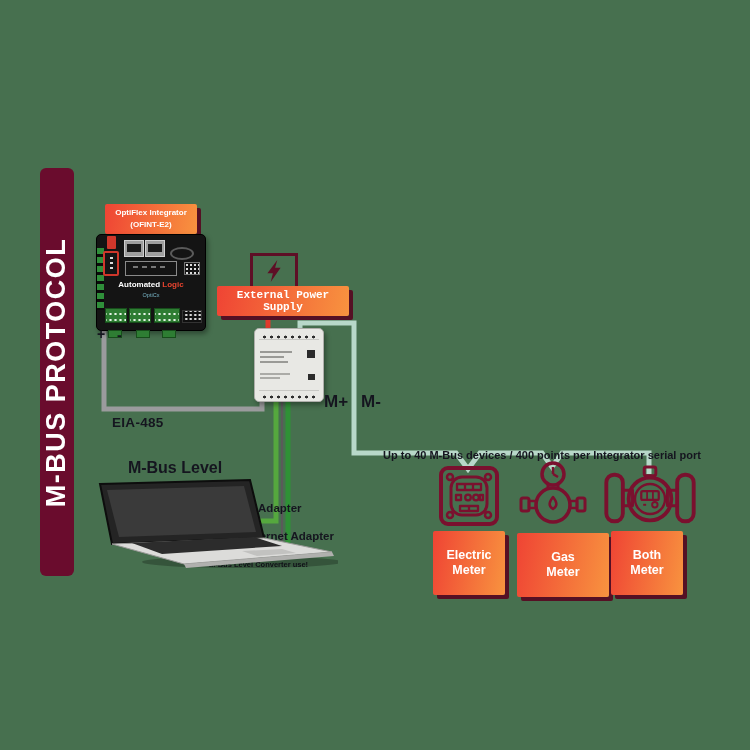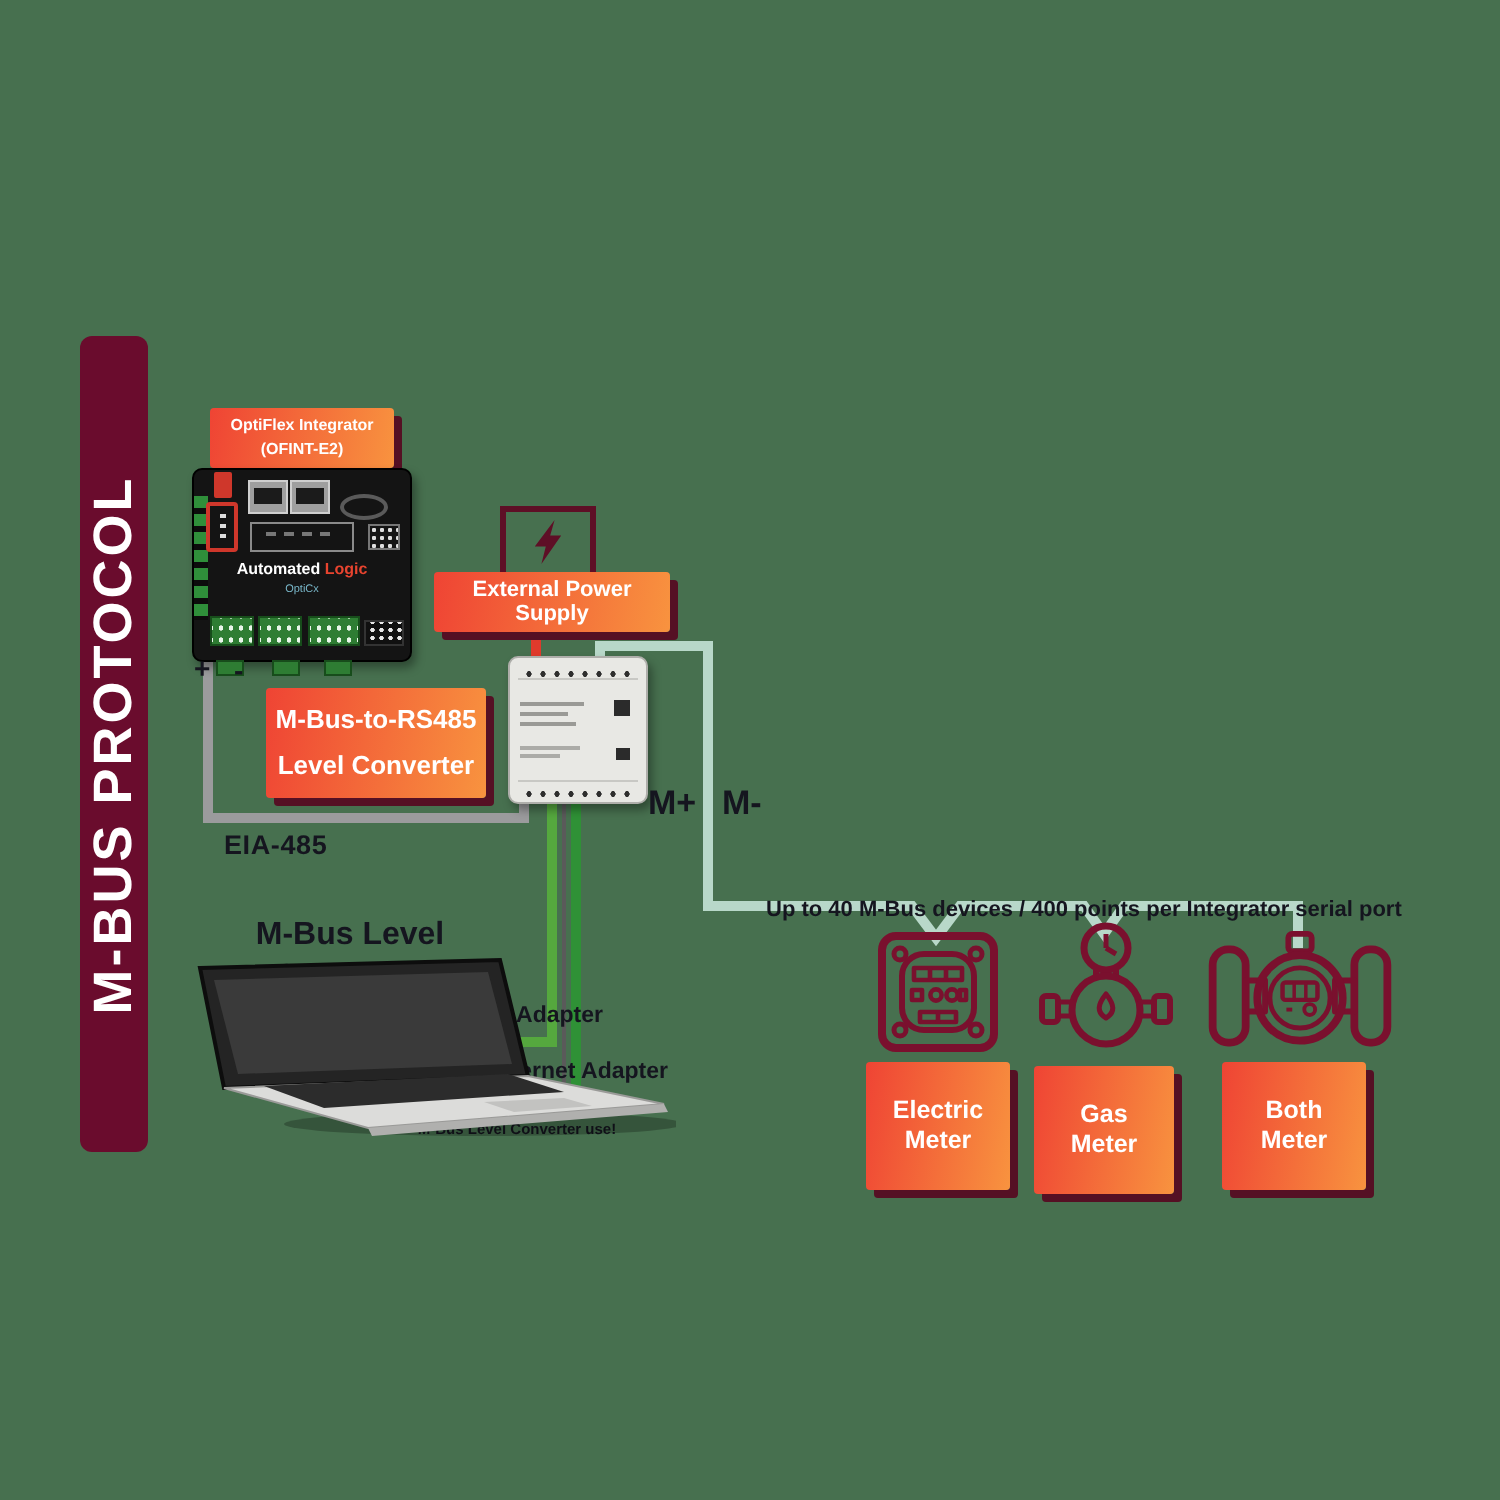--- a/index.html
+++ b/index.html
@@ -10,21 +10,21 @@
   
   .sidebar{position:absolute;left:40px;top:168px;width:34px;height:408px;background:#6a0c2d;
            border-radius:6px;display:flex;align-items:center;justify-content:center;}
   .sidebar-text{transform:rotate(-90deg);white-space:nowrap;color:#fff;font-weight:bold;
            font-size:27px;letter-spacing:1.5px;}
 
   
   .tag{position:absolute;background:linear-gradient(100deg,#ef4434,#f8933f);color:#fff;
        font-weight:bold;text-align:center;box-shadow:4px 4px 0 #551024;border-radius:2px;}
   .tag-integrator{left:105px;top:204px;width:92px;font-size:8px;line-height:1.5;padding:3px 0;}
-  .tag-power{left:217px;top:286px;width:118px;font-size:11px;padding:3px 0;}
+  .tag-power{left:217px;top:286px;width:132px;font-size:11px;padding:3px 0;font-family:Liberation Mono, monospace;}
   .tag-converter{left:133px;top:344px;width:110px;font-size:13px;line-height:1.8;padding:4px 0;}
   .tag-meter{width:72px;font-size:12.5px;line-height:1.2;padding:17px 0;}
 
   
   .dtext{position:absolute;color:#15151f;font-weight:bold;white-space:nowrap;}
 
   
   .bolt-box{position:absolute;left:250px;top:253px;width:42px;height:30px;border:3px solid #5e0f26;
             display:flex;align-items:center;justify-content:center;background:transparent;}
 
@@ -137,24 +137,20 @@
     <div class="cv-strip top"></div>
     <div class="cv-strip bottom"></div>
     <div class="cv-line" style="left:5px;top:22px;width:32px;"></div>
     <div class="cv-line" style="left:5px;top:27px;width:24px;"></div>
     <div class="cv-line" style="left:5px;top:32px;width:28px;"></div>
     <div class="cv-btn" style="left:52px;top:21px;width:8px;height:8px;"></div>
     <div class="cv-line" style="left:5px;top:44px;width:30px;background:#ababa7;"></div>
     <div class="cv-line" style="left:5px;top:48px;width:20px;background:#ababa7;"></div>
     <div class="cv-btn" style="left:53px;top:45px;width:7px;height:6px;"></div>
   </div>
-  <div class="tag tag-converter">
-    <div>M-Bus-to-RS485</div>
-    <div>Level Converter</div>
-  </div>
 
   <span class="dtext" style="left:112px;top:415px;font-size:13.5px;letter-spacing:.3px;">EIA-485</span>
   <span class="dtext" style="left:324px;top:392px;font-size:17px;">M+</span>
   <span class="dtext" style="left:361px;top:392px;font-size:17px;">M-</span>
   <span class="dtext" style="left:363px;top:449px;font-size:11px;margin-left:20px;">Up to 40 M-Bus devices / 400 points per Integrator serial port</span>
 
   <div class="dtext" style="left:95px;top:458px;width:160px;text-align:center;font-size:16px;line-height:1.3;white-space:normal;">
     <div>M-Bus Level Converter</div>
     <div>Software</div>
   </div>
@@ -221,21 +217,21 @@
     <line x1="45" y1="27" x2="45" y2="36" stroke-width="1.8"></line>
     <line x1="51" y1="27" x2="51" y2="36" stroke-width="1.8"></line>
     <circle cx="53" cy="41" r="2.8" stroke-width="2"></circle>
     <line x1="41" y1="41" x2="44" y2="41" stroke-width="2"></line>
   </svg>
 
   <div class="tag tag-meter" style="left:433px;top:531px;">
     <div>Electric</div>
     <div>Meter</div>
   </div>
-  <div class="tag tag-meter" style="left:517px;top:533px;width:70px;">
+  <div class="tag tag-meter" style="left:517px;top:533px;width:92px;">
     <div>Gas</div>
     <div>Meter</div>
   </div>
   <div class="tag tag-meter" style="left:611px;top:531px;">
     <div>Both</div>
     <div>Meter</div>
   </div>
 
 </div>
 

